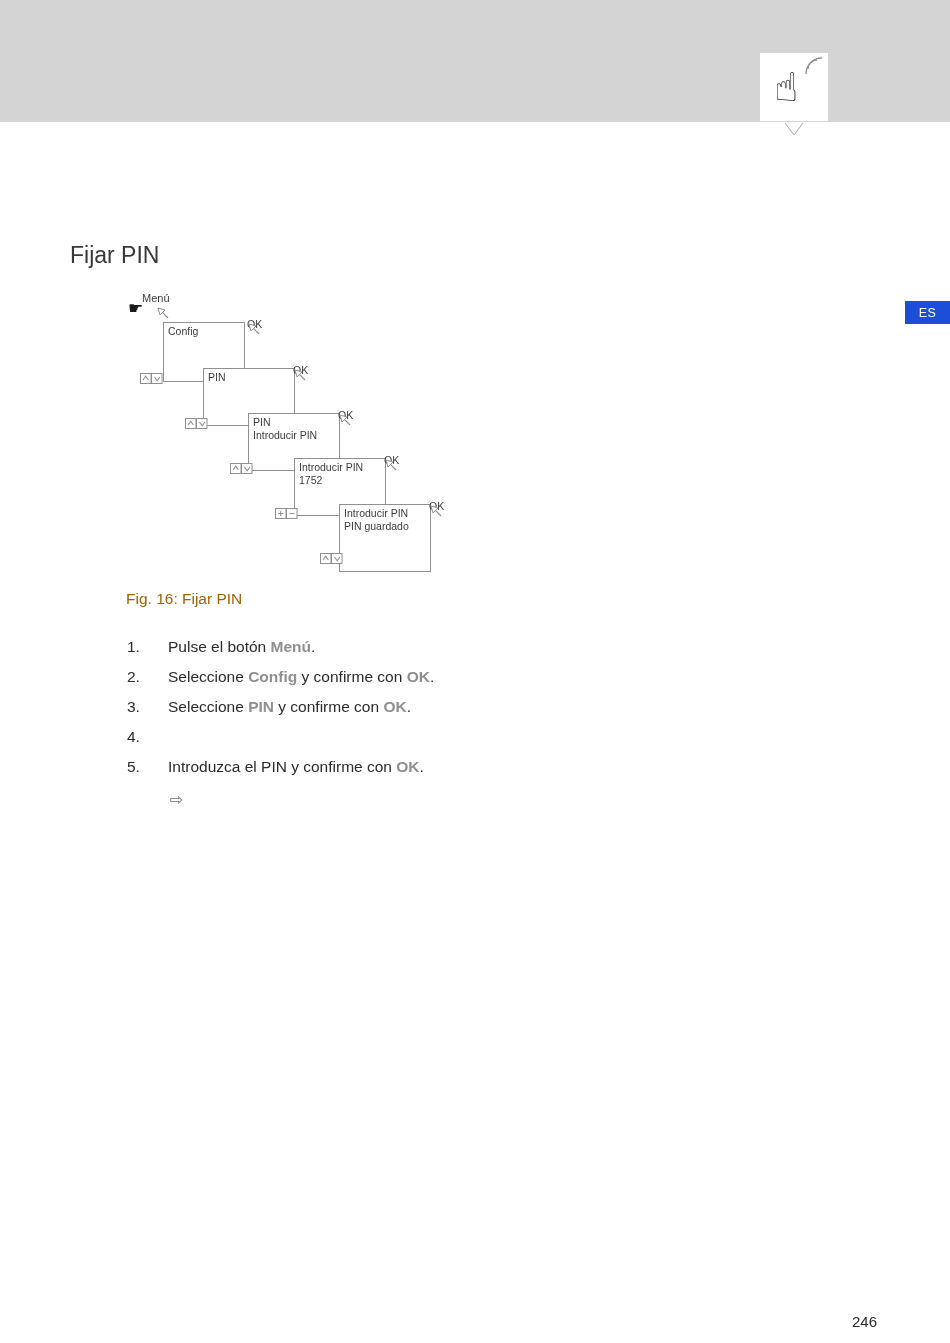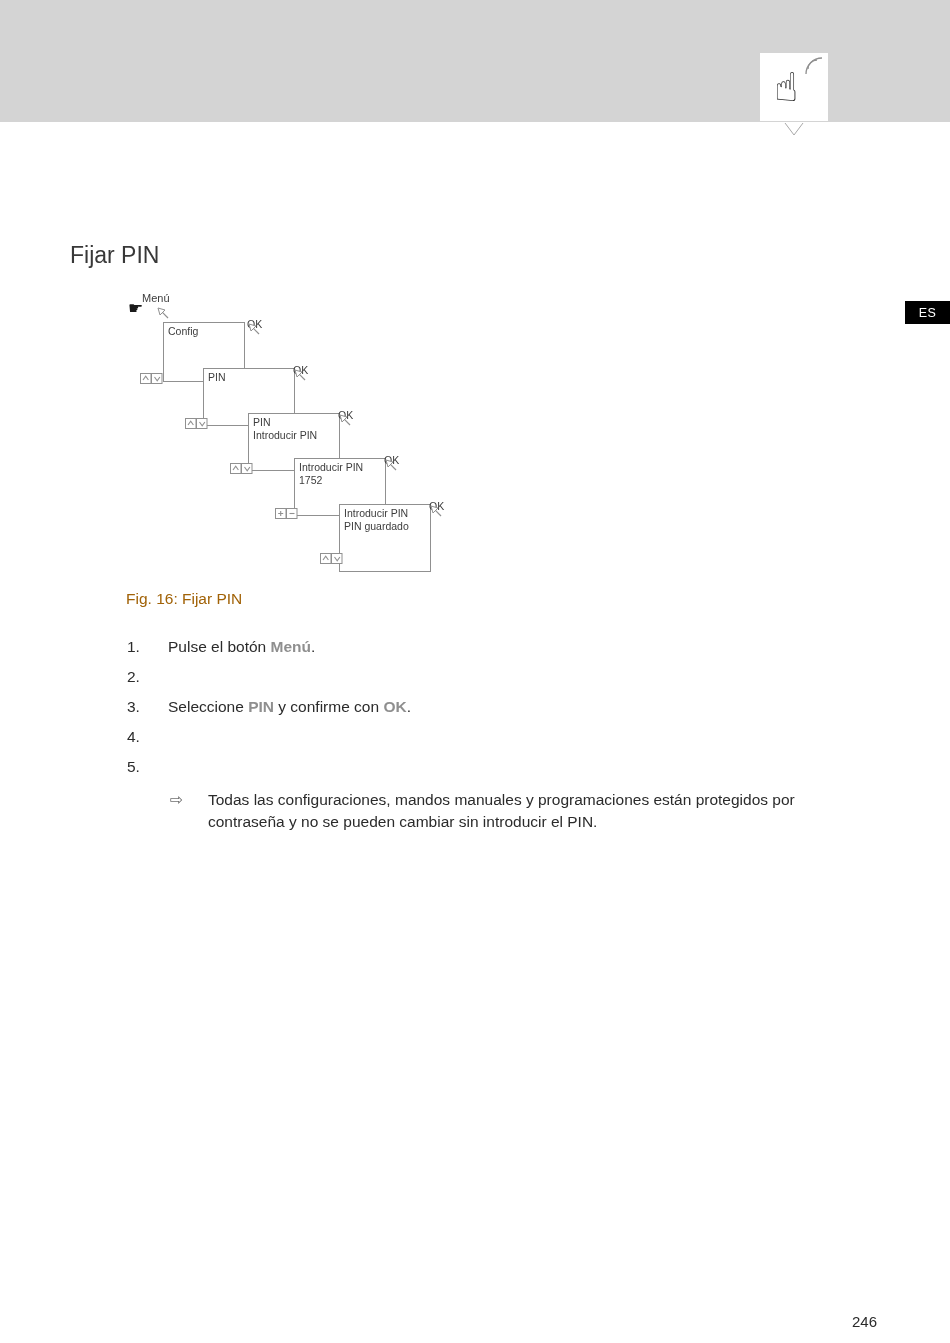--- a/index.html
+++ b/index.html
@@ -11,21 +11,21 @@
   .band { position:absolute; left:0; top:0; width:950px; height:122px; background:#d4d4d4; }
 
   
   .touch-box { position:absolute; left:760px; top:53px; width:68px; height:68px; background:#ffffff; }
   .touch-hand { position:absolute; left:14px; top:14px; font-size:40px; line-height:1; color:#2e2e2e; }
   .touch-arcs { position:absolute; right:4px; top:3px; }
   .notch { position:absolute; left:784px; top:123px; }
 
   .es-badge {
     position:absolute; left:905px; top:301px; width:45px; height:23px;
-    background:#000000; color:#ffffff; font-size:12.5px; letter-spacing:.5px;
+    background:#1d4ed8; color:#ffffff; font-size:12.5px; letter-spacing:.5px;
     display:flex; align-items:center; justify-content:center;
   }
 
   .title { position:absolute; left:70px; top:242px; font-size:23px; font-weight:400; color:#383838; }
 
   
   .diagram { position:absolute; left:128px; top:292px; width:370px; height:295px; }
   .menu-label { position:absolute; left:14px; top:0; font-size:11px; color:#3d3d3d; }
   .hand-glyph { position:absolute; left:0; top:8px; font-size:17px; line-height:1; color:#1a1a1a; }
   .cursor { position:absolute; }
@@ -187,33 +187,34 @@
   <div class="caption">Fig. 16: Fijar PIN</div>
 
   <div class="steps">
     <div>
         <div class="step">
           <span class="step-num">1.</span>
           <span class="step-body"><span>Pulse el botón </span><span class="ui-term">Menú</span><span>.</span></span>
         </div>
         <div class="step">
           <span class="step-num">2.</span>
+          <span class="step-body"><span>Seleccione </span><span class="ui-term">Config</span><span> y confirme con </span><span class="ui-term">OK</span><span>.</span></span>
         </div>
         <div class="step">
           <span class="step-num">3.</span>
           <span class="step-body"><span>Seleccione </span><span class="ui-term">PIN</span><span> y confirme con </span><span class="ui-term">OK</span><span>.</span></span>
         </div>
         <div class="step">
           <span class="step-num">4.</span>
         </div>
         <div class="step">
           <span class="step-num">5.</span>
+          <span class="step-body"><span>Introduzca el PIN y confirme con </span><span class="ui-term">OK</span><span>.</span></span>
         </div>
       </div>
     <div class="result">
       <span class="result-arrow">⇨</span>
-      <span class="result-text">Todas las configuraciones, mandos manuales y programaciones están protegidos por contraseña y no se pueden cambiar sin introducir el PIN.</span>
     </div>
   </div>
 
   <div class="pagenum">246</div>
 
 </div>
 
 </body></html>

